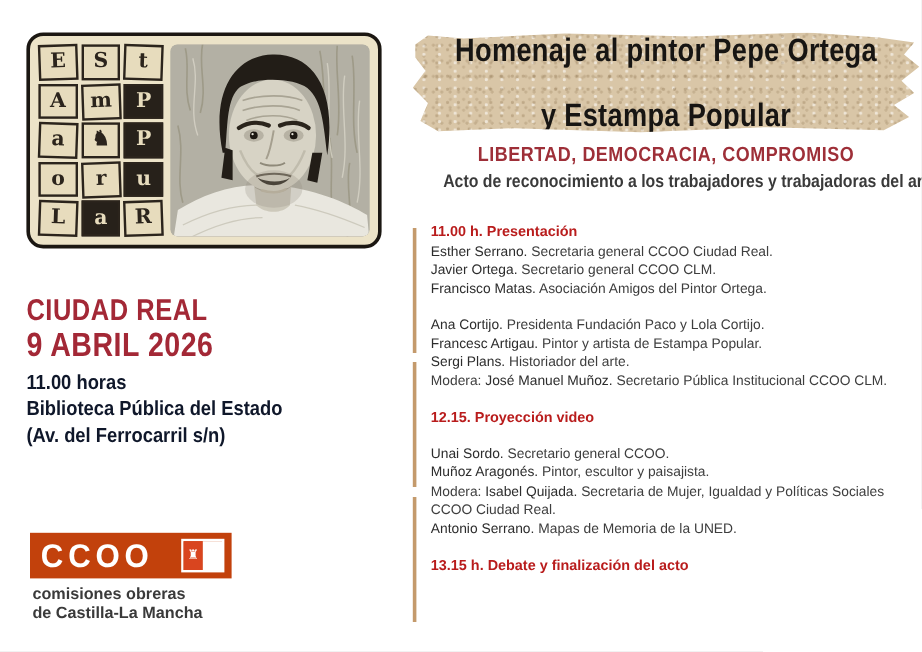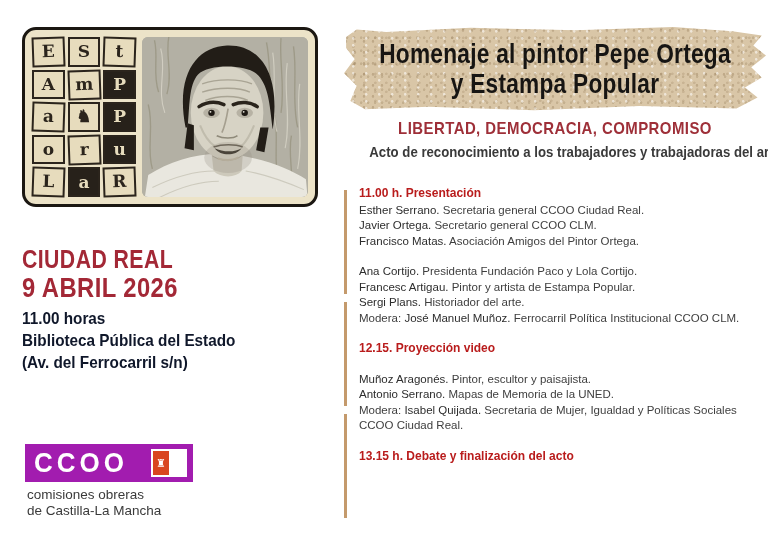--- a/index.html
+++ b/index.html
@@ -40,54 +40,54 @@
     color:#a32836;letter-spacing:.5px;
   }
   .venue-block{
     position:absolute;left:22px;top:308px;font-size:17px;font-weight:700;
     color:#0f172a;line-height:22px;
   }
   .venue-block div{transform:scaleX(.9);transform-origin:left center;white-space:nowrap;}
   
   .ccoo-box{
     position:absolute;left:25px;top:444px;width:168px;height:38px;
-    background:#a21caf;display:flex;align-items:center;
+    background:#c2410c;display:flex;align-items:center;
     padding:0 6px 0 9px;box-sizing:border-box;
   }
   .ccoo-word{
     color:#ffffff;font-weight:800;font-size:26px;letter-spacing:4px;
     font-family:"Liberation Sans",sans-serif;flex:1;line-height:1;
     transform:scaleY(1.05);
   }
   .clm-flag{
     width:32px;height:24px;border:2px solid #ffffff;display:flex;flex:none;
   }
   .clm-flag .half-red{
     width:50%;background:#d9451f;color:#ffffff;display:flex;
     align-items:center;justify-content:center;font-size:11px;line-height:1;
   }
   .clm-flag .half-white{width:50%;background:#ffffff;}
   .org-lines{
-    position:absolute;left:27px;top:487px;font-size:13.5px;font-weight:400;
+    position:absolute;left:27px;top:487px;font-size:13.5px;font-weight:700;
     color:#3a3a3a;line-height:15.5px;
   }
   
   .banner{
     position:absolute;left:344px;top:27px;width:422px;height:84px;
     background-color:#d9c6a7;
     background-image:
       radial-gradient(circle at 22% 31%, rgba(122,94,56,.28) 1px, transparent 1.6px),
       radial-gradient(circle at 71% 62%, rgba(255,255,255,.55) 1px, transparent 1.6px),
       radial-gradient(circle at 45% 82%, rgba(122,94,56,.22) 1px, transparent 1.6px),
       radial-gradient(circle at 85% 20%, rgba(122,94,56,.18) 1px, transparent 1.6px);
     background-size:9px 11px,13px 7px,7px 13px,11px 9px;
     clip-path:polygon(.5% 12%,3% 3%,10% 6%,30% 1%,55% 4%,78% 0%,92% 5%,99% 10%,
       97% 22%,100% 34%,96.5% 48%,99% 60%,95% 72%,98% 84%,93% 97%,70% 94%,
       45% 99%,20% 95%,5% 98%,1.5% 88%,3% 70%,0% 55%,2.5% 38%,.5% 25%);
-    display:flex;flex-direction:column;justify-content:center;
+    display:flex;flex-direction:column;justify-content:space-between;
   }
   .banner .t1,.banner .t2{
     text-align:center;font-size:27px;line-height:30px;font-weight:800;
     color:#171513;transform:scaleX(.84);transform-origin:center;
     white-space:nowrap;letter-spacing:.3px;
   }
   .slogan{
     position:absolute;left:344px;top:119px;width:422px;text-align:center;
     font-size:17px;font-weight:800;color:#9e2f38;letter-spacing:.5px;
     transform:scaleX(.88);transform-origin:center;white-space:nowrap;
@@ -226,31 +226,32 @@
       <div class="sec-header">11.00 h. Presentación</div>
       <div class="pline"><span class="pfx"></span><span class="nm">Esther Serrano.</span><span class="rl"> Secretaria general CCOO Ciudad Real.</span></div>
       <div class="pline"><span class="pfx"></span><span class="nm">Javier Ortega.</span><span class="rl"> Secretario general CCOO CLM.</span></div>
       <div class="pline"><span class="pfx"></span><span class="nm">Francisco Matas.</span><span class="rl"> Asociación Amigos del Pintor Ortega.</span></div>
     </div>
 
     <div class="sec">
       <div class="pline"><span class="pfx"></span><span class="nm">Ana Cortijo.</span><span class="rl"> Presidenta Fundación Paco y Lola Cortijo.</span></div>
       <div class="pline"><span class="pfx"></span><span class="nm">Francesc Artigau.</span><span class="rl"> Pintor y artista de Estampa Popular.</span></div>
       <div class="pline"><span class="pfx"></span><span class="nm">Sergi Plans.</span><span class="rl"> Historiador del arte.</span></div>
-      <div class="pline"><span class="pfx">Modera: </span><span class="nm">José Manuel Muñoz.</span><span class="rl"> Ferrocarril Política Institucional CCOO CLM.</span></div>
+      <div class="pline"><span class="pfx">Modera: </span><span class="nm">José Manuel Muñoz.</span><span class="rl"> Secretario Pública Institucional CCOO CLM.</span></div>
     </div>
 
     <div class="sec">
       <div class="sec-header">12.15. Proyección video</div>
     </div>
 
     <div class="sec">
+      <div class="pline"><span class="pfx"></span><span class="nm">Unai Sordo.</span><span class="rl"> Secretario general CCOO.</span></div>
       <div class="pline"><span class="pfx"></span><span class="nm">Muñoz Aragonés.</span><span class="rl"> Pintor, escultor y paisajista.</span></div>
+      <div class="pline"><span class="pfx">Modera: </span><span class="nm">Isabel Quijada.</span><span class="rl"> Secretaria de Mujer, Igualdad y Políticas Sociales CCOO Ciudad Real.</span></div>
       <div class="pline"><span class="pfx"></span><span class="nm">Antonio Serrano.</span><span class="rl"> Mapas de Memoria de la UNED.</span></div>
-      <div class="pline"><span class="pfx">Modera: </span><span class="nm">Isabel Quijada.</span><span class="rl"> Secretaria de Mujer, Igualdad y Políticas Sociales CCOO Ciudad Real.</span></div>
     </div>
 
     <div class="sec">
       <div class="sec-header">13.15 h. Debate y finalización del acto</div>
     </div>
 
   </div>
 </div>
 
 </body></html>

